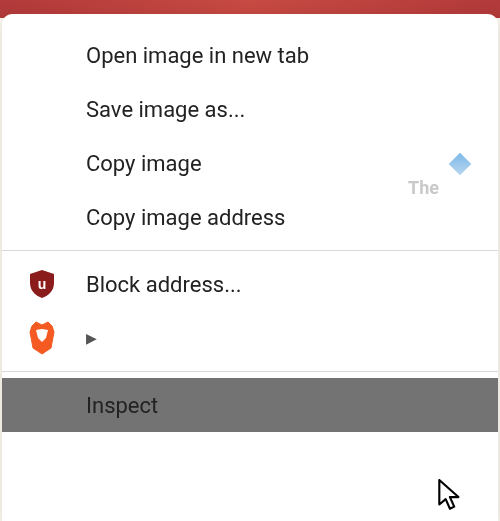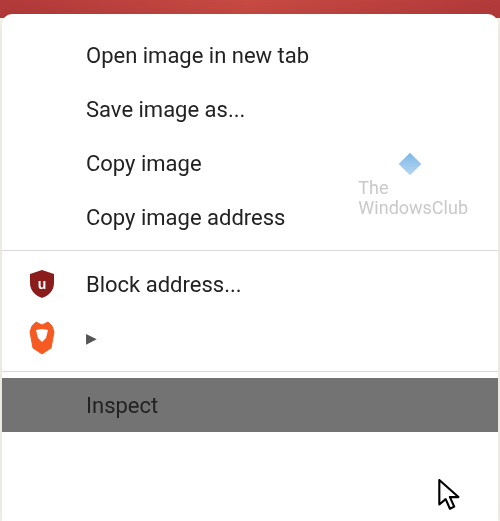--- a/index.html
+++ b/index.html
@@ -63,21 +63,21 @@
     }
     .watermark {
       position: absolute;
       right: 32px;
       top: 156px;
       color: #c9c9c9;
       font-size: 18px;
       line-height: 1.1;
       text-align: left;
       pointer-events: none;
-      font-weight: 400;
+      font-weight: 700;
     }
     .watermark .sq {
       display: inline-block;
       width: 16px; height: 16px;
       background: linear-gradient(135deg,#7db8e8,#b7d6f0);
       transform: rotate(45deg);
       margin-left: 44px;
       margin-bottom: 2px;
     }
     .cursor {
@@ -143,18 +143,17 @@
   <div class="menu-item hovered">
     <span class="icon-slot"></span>
     <span class="label">Inspect</span>
   </div>
 
 </div>
 
 <div class="watermark">
   <span class="sq"></span><br>
   <span>The</span><br>
-  <span>WindowsClub</span>
 </div>
 
 <svg class="cursor" viewBox="0 0 24 32">
   <path d="M1 1 L1 24 L7 19 L11 28 L15 26 L11 17 L19 17 Z" fill="#ffffff" stroke="#000000" stroke-width="2" stroke-linejoin="round"></path>
 </svg>
 
 </body></html>

